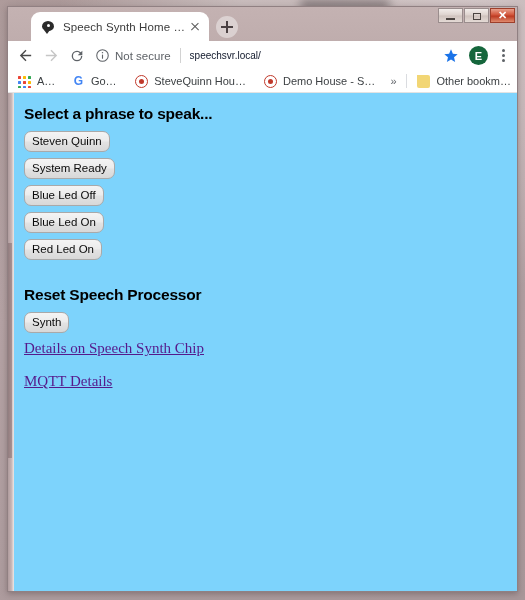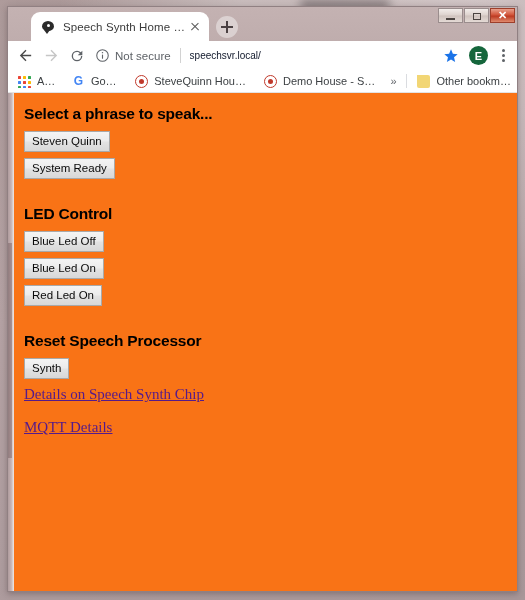--- a/index.html
+++ b/index.html
@@ -362,21 +362,21 @@
     width: 1px; height: 14px;
     background: #dadce0;
     margin-right: 11px;
   }
   #spacer { flex: 1 1 auto; }
 
   
   #viewport {
     position: relative;
     height: 500px;
-    background: #f97316;
+    background: #7dd3fc;
     overflow: hidden;
   }
   #page {
     padding: 12px 0 0 16px;
     color: #000000;
   }
   h2.section {
     font-size: 15.5px;
     font-weight: bold;
     margin: 0 0 8px 0;
@@ -387,21 +387,21 @@
 
   button.webbtn {
     display: block;
     font-family: "Liberation Sans", sans-serif;
     font-size: 11.5px;
     color: #0a0a0a;
     padding: 2px 7px 3px 7px;
     margin: 0 0 6px 0;
     background: linear-gradient(180deg, #f4f4f4 0%, #ececec 45%, #e2e2e2 55%, #d8d8d8 100%);
     border: 1px solid #a9a9a9;
-    border-radius: 0;
+    border-radius: 7px;
     cursor: pointer;
     line-height: 14px;
   }
 
   .links-block { margin-top: 4px; }
   a.pagelink {
     display: inline-block;
     font-family: "Liberation Serif", serif;
     font-size: 15px;
     color: #551a8b;
@@ -553,21 +553,20 @@
     </div>
   </div>
 
   <div id="viewport">
     <div id="page">
 
       <h2 class="section">Select a phrase to speak...</h2>
       <button class="webbtn">Steven Quinn</button>
       <button class="webbtn">System Ready</button>
 
-      <h2 class="section spaced">LED Control</h2>
       <button class="webbtn">Blue Led Off</button>
       <button class="webbtn">Blue Led On</button>
       <button class="webbtn">Red Led On</button>
 
       <h2 class="section spaced">Reset Speech Processor</h2>
       <button class="webbtn">Synth</button>
 
       <div class="links-block">
         <a class="pagelink" href="#">Details on Speech Synth Chip</a><br>
         <a class="pagelink" href="#">MQTT Details</a>

